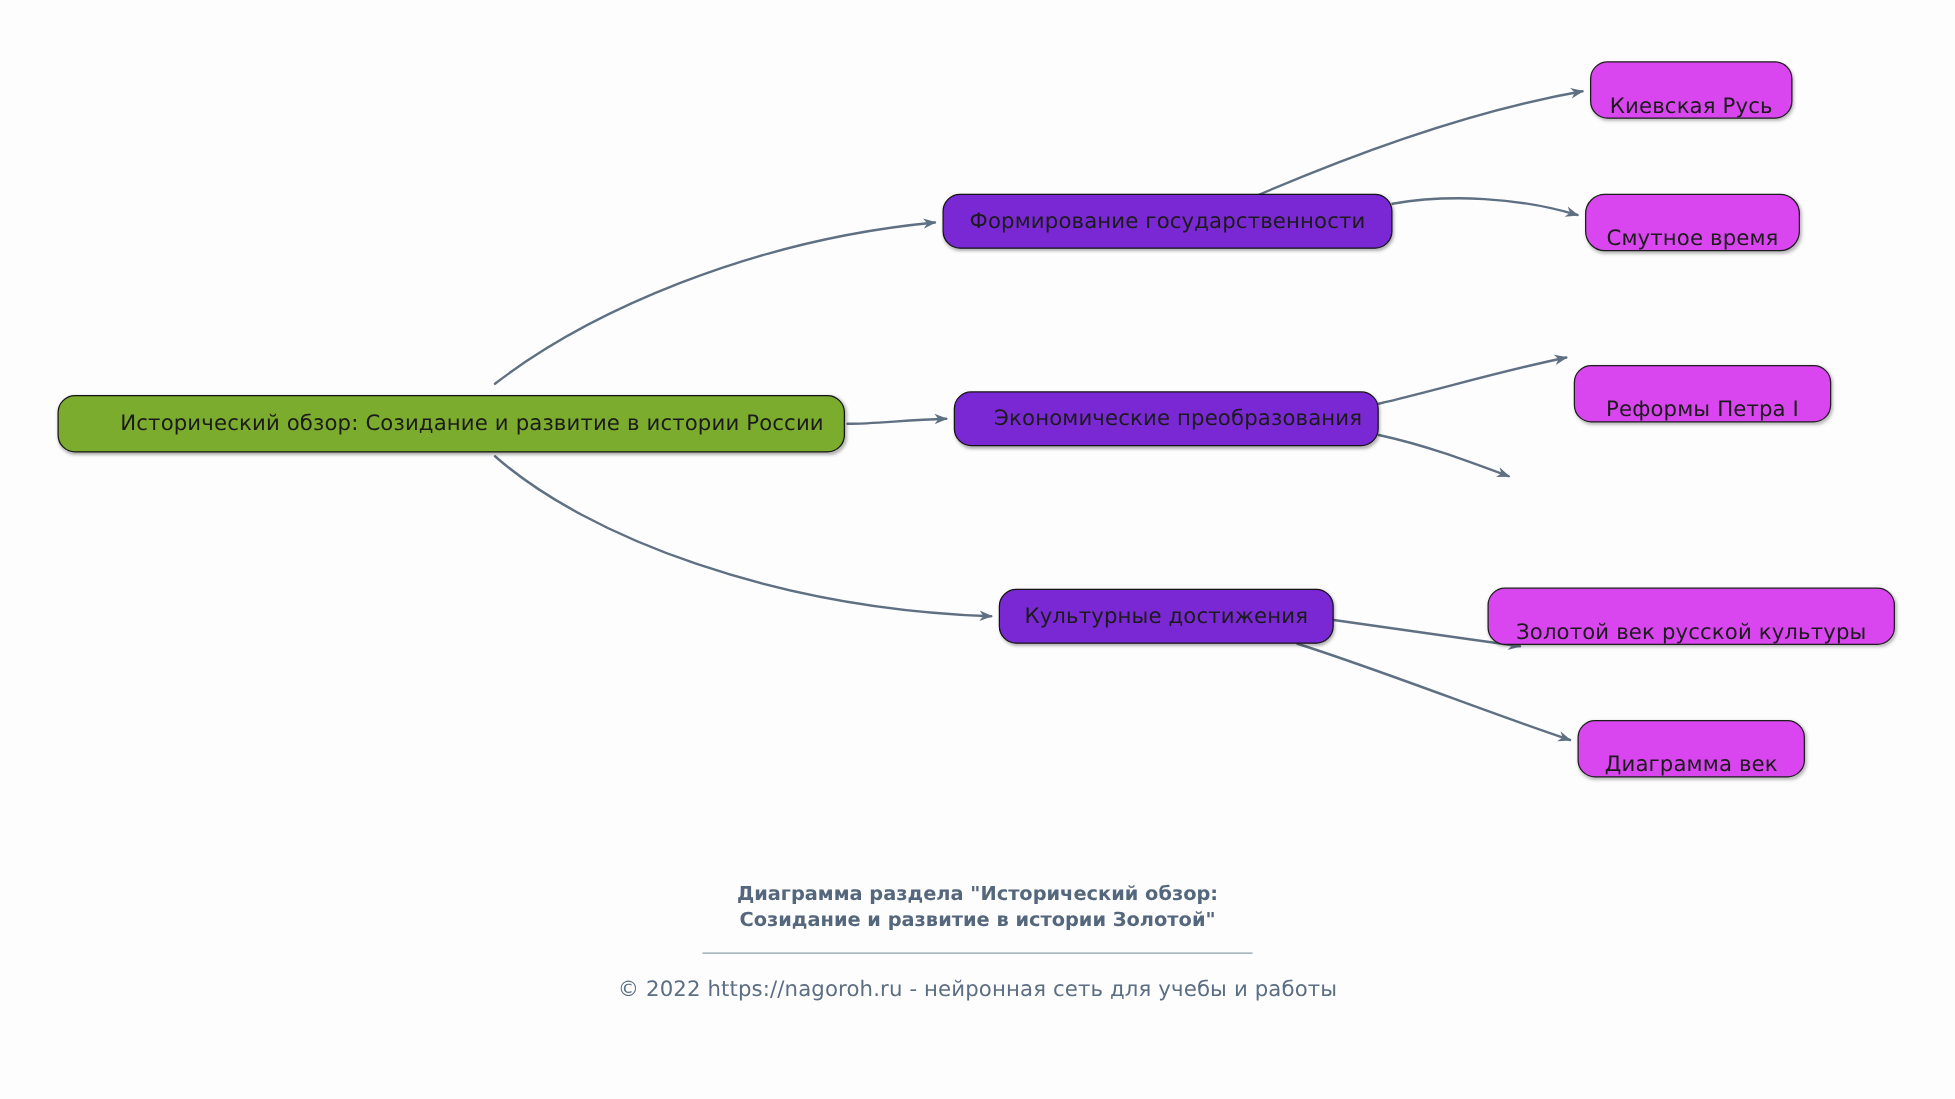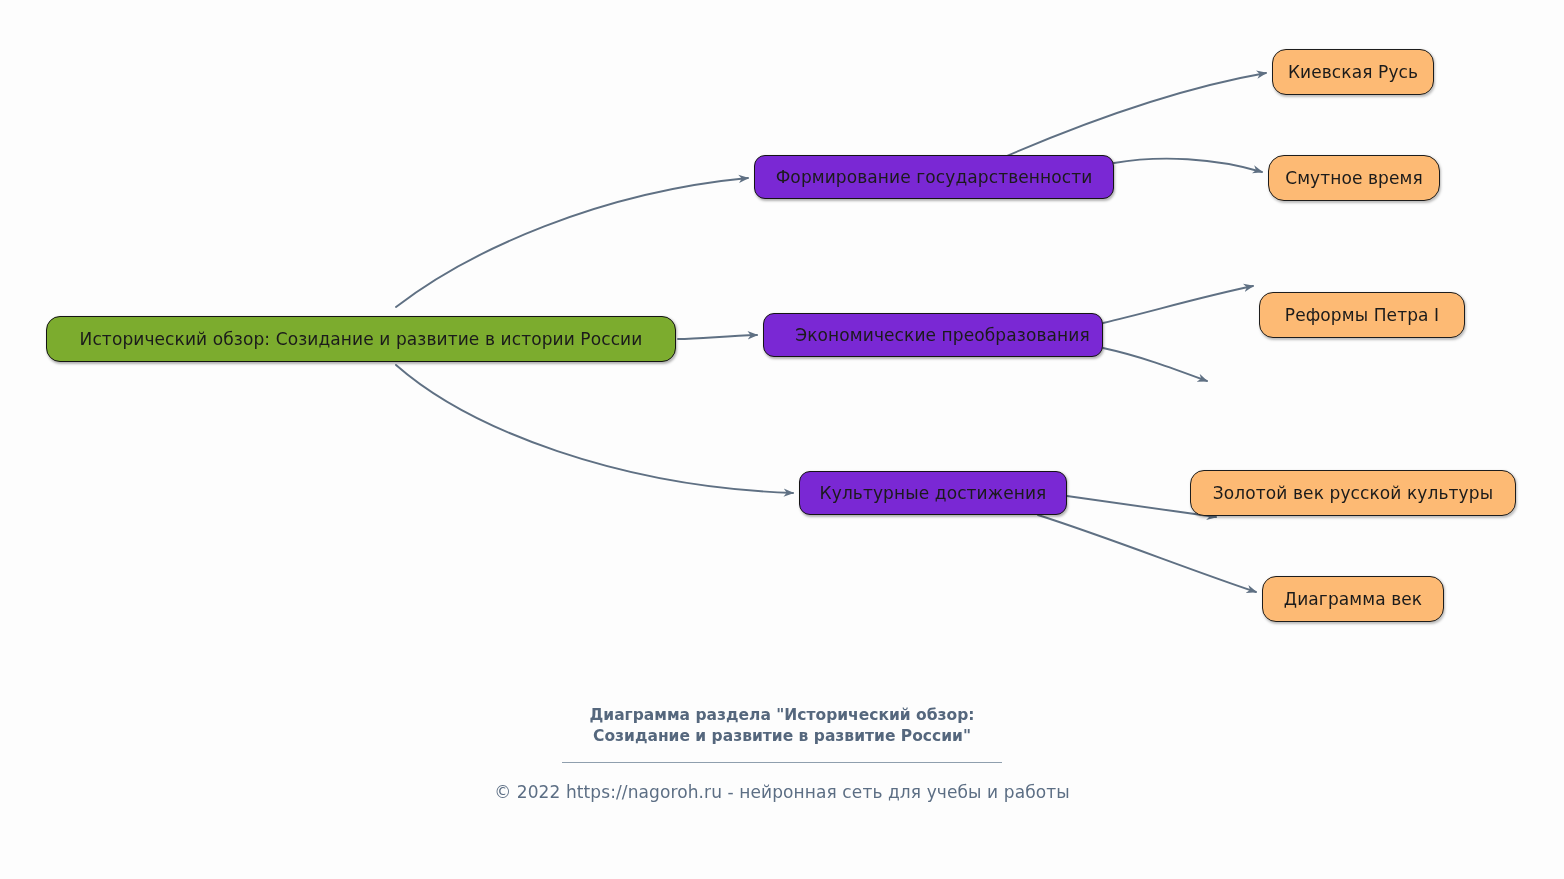--- a/index.html
+++ b/index.html
@@ -41,27 +41,27 @@
     line-height: 1;
     letter-spacing: 0.1px;
     box-shadow: 1px 1.5px 2.5px rgba(0,0,0,0.30);
     padding: 0 16px;
   }
   .node-root {
     background: #7cac2e;
   }
   .node-branch {
     background: #7a28d4;
-    border-radius: 11px;
   }
   .node-leaf {
-    background: #fdba74;
+    background: #d946ef;
     border-width: 1.5px;
     border-color: #1d1d1d;
     box-shadow: 1px 1.5px 2.5px rgba(0,0,0,0.26);
+    align-items: flex-end;
   }
   .footer {
     position: absolute;
     left: 0;
     width: 1564px;
     text-align: center;
   }
   #footer-title {
     top: 705px;
     font-weight: bold;
@@ -110,21 +110,21 @@
       <path d="M 1114,163 C 1160,155 1215,158 1262,172"></path>
 
       <path d="M 1103,323 C 1150,312 1200,297 1253,286"></path>
       <path d="M 1103,348 C 1140,356 1172,368 1207,381"></path>
 
       <path d="M 1067,496 C 1110,502 1165,510 1216,517"></path>
       <path d="M 1038,515 C 1110,538 1190,570 1256,592"></path>
     </g>
   </svg>
 
-  <div class="node node-root" style="left:46px; top:316px; width:630px; height:46px;">
+  <div class="node node-root" style="left:46px; top:316px; width:630px; height:46px;justify-content:flex-end;">
     <span>Исторический обзор: Созидание и развитие в истории России</span>
   </div>
 
   <div class="node node-branch" style="left:754px; top:155px; width:360px; height:44px;">
     <span>Формирование государственности</span>
   </div>
   <div class="node node-leaf" style="left:1272px; top:49px; width:162px; height:46px;">
     <span>Киевская Русь</span>
   </div>
   <div class="node node-leaf" style="left:1268px; top:155px; width:172px; height:46px;border-radius:16px;">
@@ -143,21 +143,21 @@
   </div>
   <div class="node node-leaf" style="left:1190px; top:470px; width:326px; height:46px;">
     <span>Золотой век русской культуры</span>
   </div>
   <div class="node node-leaf" style="left:1262px; top:576px; width:182px; height:46px;">
     <span>Диаграмма век</span>
   </div>
 
   <div class="footer" id="footer-title">
     <span class="ft-line">Диаграмма раздела "Исторический обзор:</span>
-    <span class="ft-line">Созидание и развитие в развитие России"</span>
+    <span class="ft-line">Созидание и развитие в истории Золотой"</span>
   </div>
 
   <div class="footer" id="footer-rule">
     <div class="rule"></div>
   </div>
 
   <div class="footer" id="footer-copy">
     <span>© 2022 https://nagoroh.ru - нейронная сеть для учебы и работы</span>
   </div>
 

